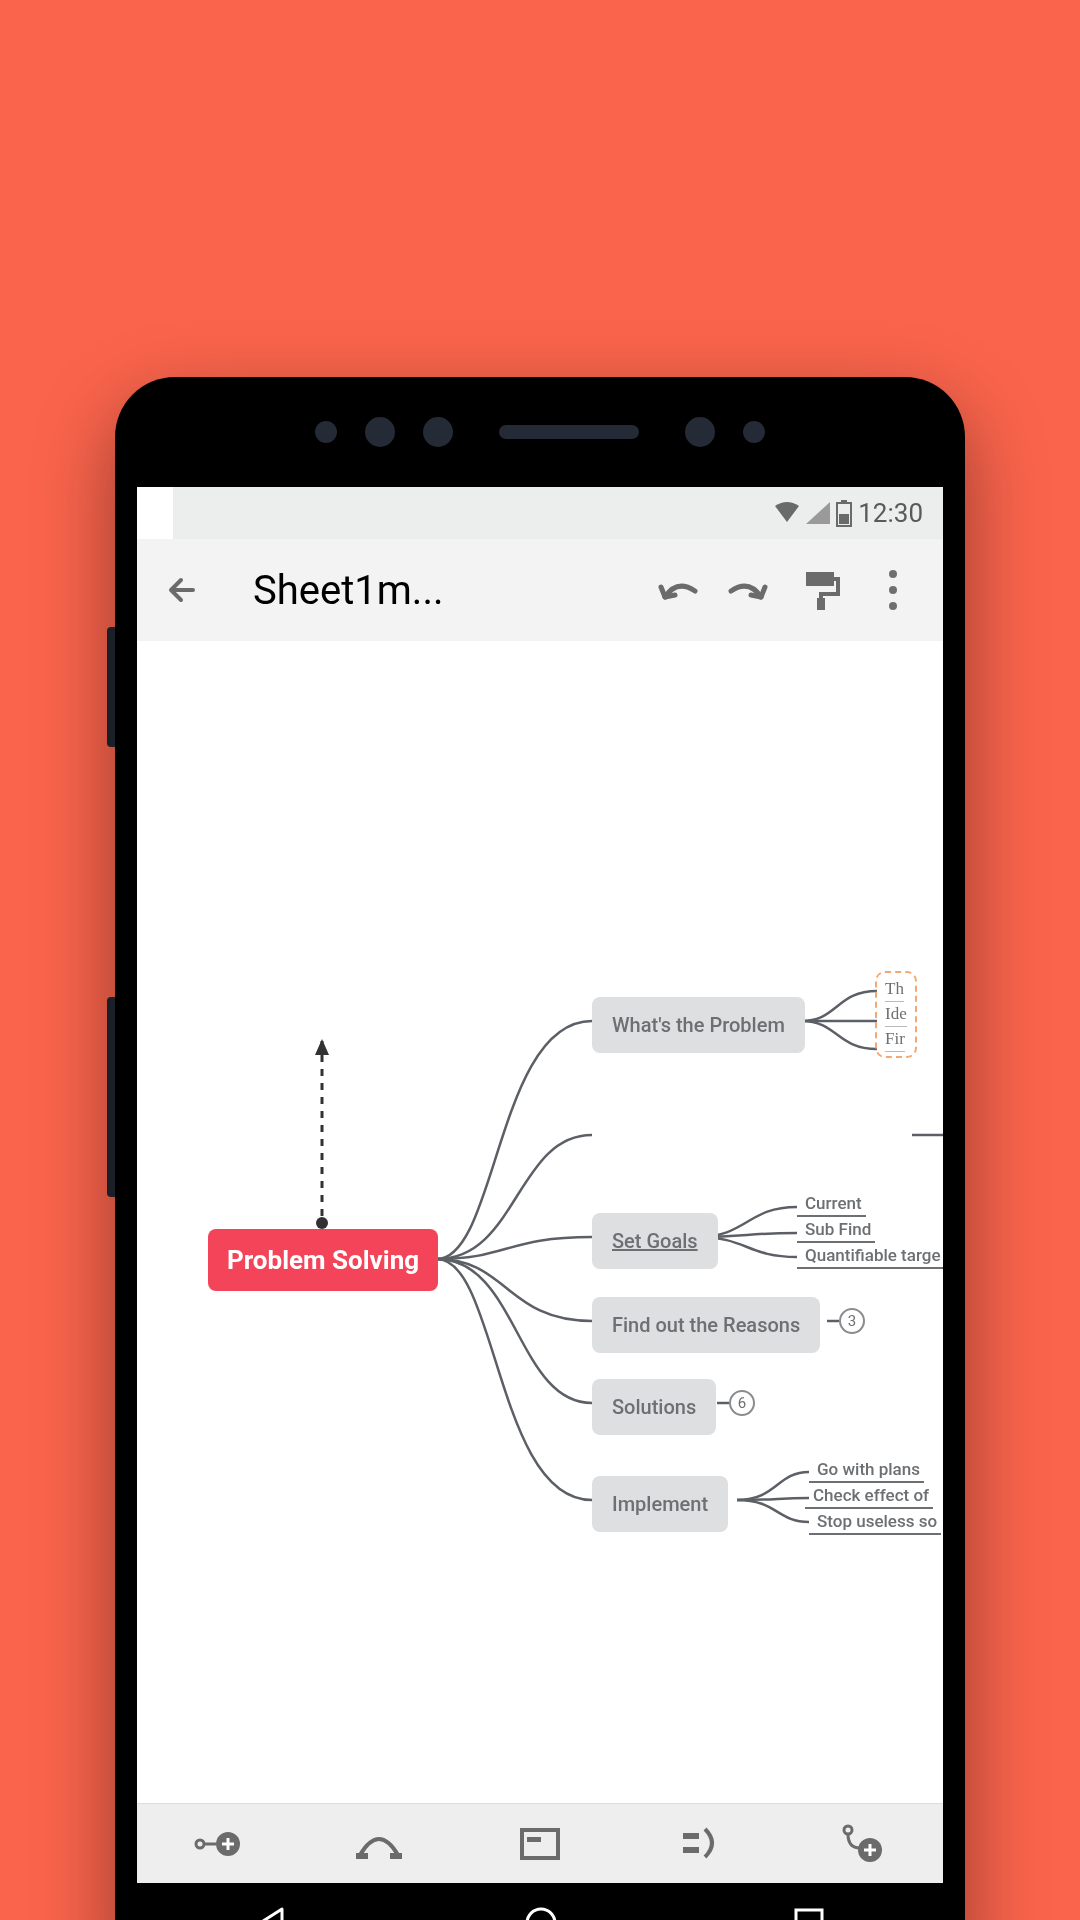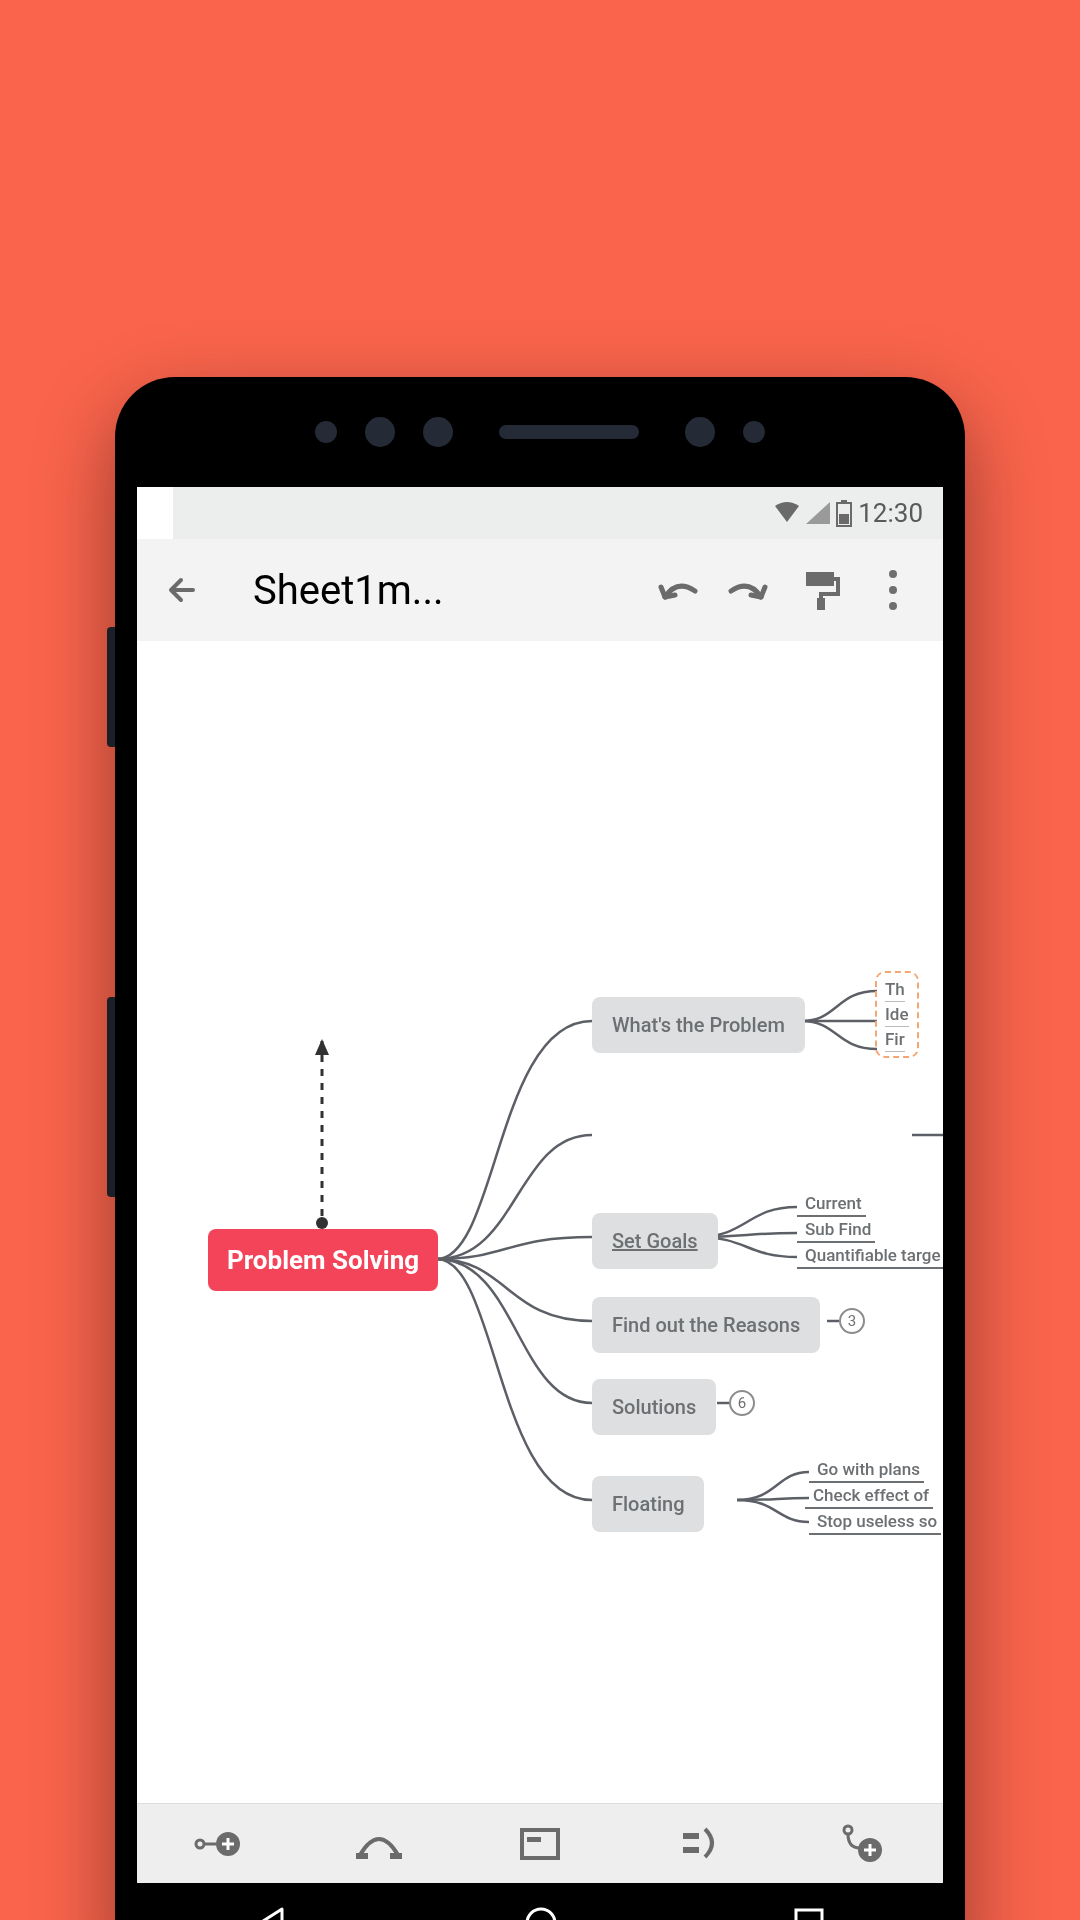--- a/index.html
+++ b/index.html
@@ -113,21 +113,21 @@
     border-bottom: 2px solid #6d7073;
     padding: 2px 4px 2px 8px;
     border-radius: 0;
     justify-content: flex-start;
   }
   .leaf-dashed {
     border: 2px dashed #f5a773;
     border-radius: 10px;
     padding: 4px 8px;
     color:#6d7073; font-size:17px;
-    display:flex;flex-direction:column;align-items:flex-start;
+    display:flex;flex-direction:column;align-items:flex-start;font-family:Liberation Serif, serif;
   }
   .leaf-dashed div{ border-bottom:1px solid #bbb; padding:2px 0;}
   .count-badge{
     position:absolute;
     width:26px;height:26px;border:2px solid #8a8c8e;border-radius:50%;
     display:flex;align-items:center;justify-content:center;
     font-size:15px;color:#6d7073;background:#fff;
   }
 
   
@@ -295,21 +295,21 @@
       </div>
 
       <div class="node branch" style="left:455px;top:738px;">
         <span>Solutions</span>
       </div>
       <div class="count-badge" style="left:592px;top:749px;">
         <span>6</span>
       </div>
 
       <div class="node branch" style="left:455px;top:835px;">
-        <span>Floating</span>
+        <span>Implement</span>
       </div>
       <div class="node leaf" style="left:672px;top:816px;">
           <span>Go with plans</span>
         </div>
       <div class="node leaf" style="left:668px;top:842px;">
           <span>Check effect of</span>
         </div>
       <div class="node leaf" style="left:672px;top:868px;">
           <span>Stop useless so</span>
         </div>

